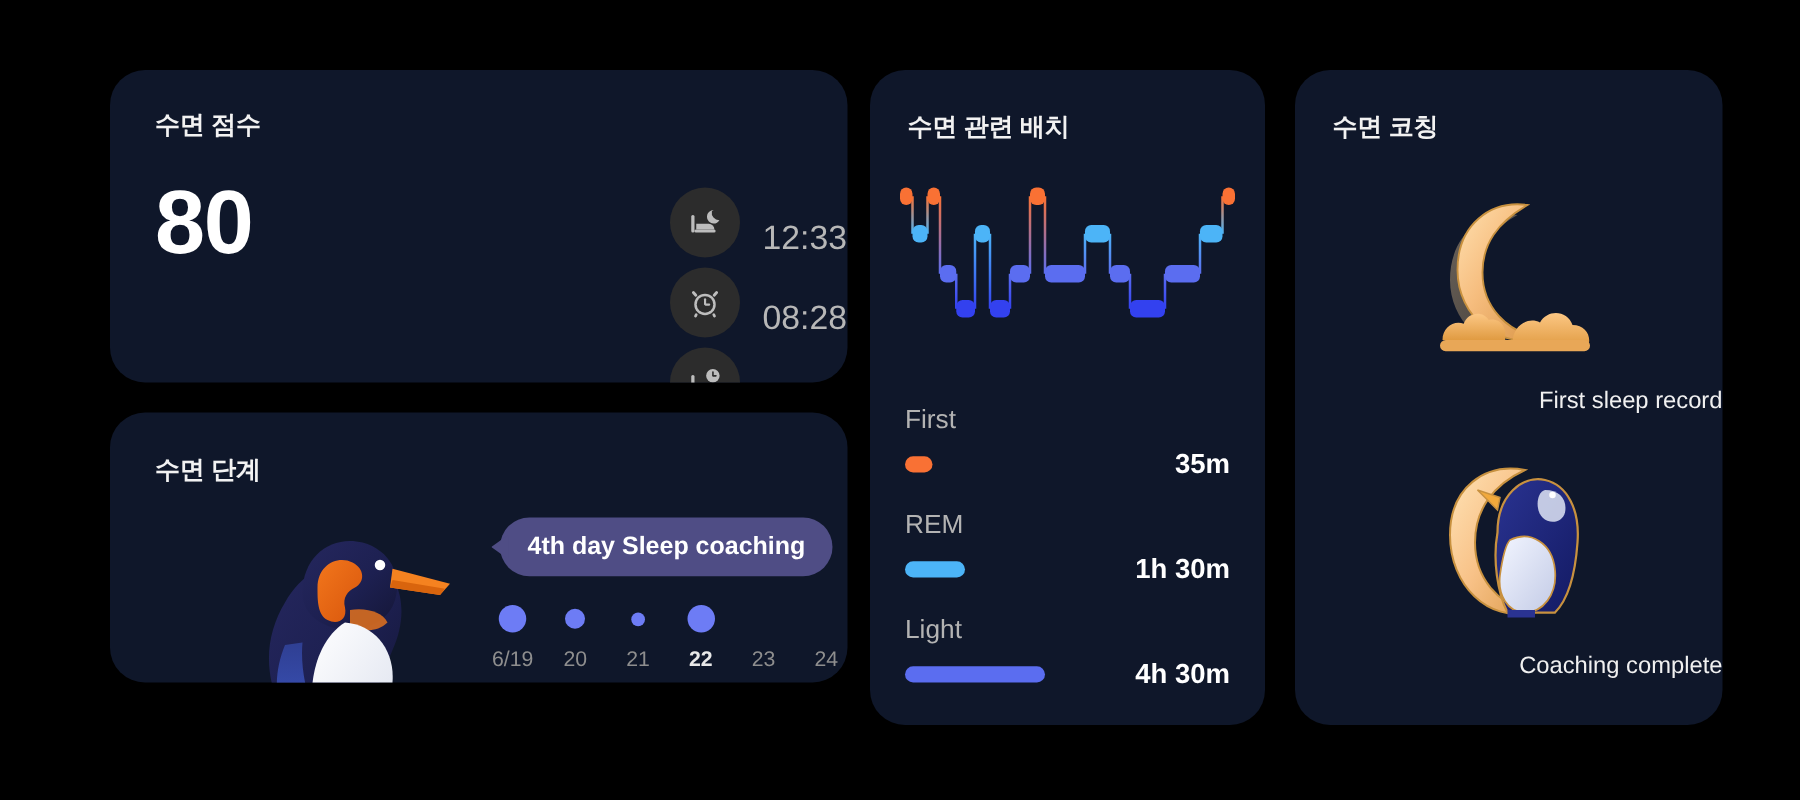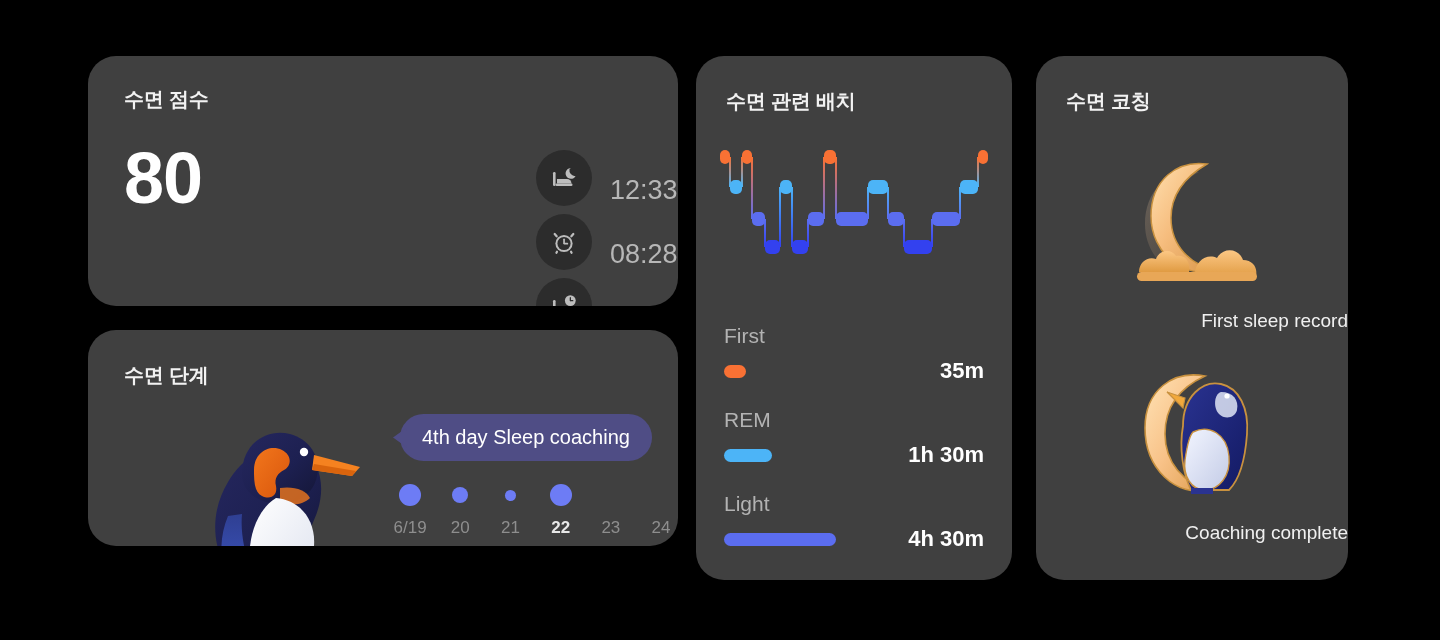--- a/index.html
+++ b/index.html
@@ -6,21 +6,21 @@
   html, body {
     width:1440px; height:640px;
     background:#000;
     font-family:"Liberation Sans", sans-serif;
     overflow:hidden;
   }
   .stage { position:relative; width:1440px; height:640px; }
 
   .card {
     position:absolute;
-    background:#404040;
+    background:#0f172a;
     border-radius:28px;
     overflow:hidden;
   }
   .card-title {
     position:absolute;
     color:#f2f2f2;
     font-size:20px;
     font-weight:bold;
     letter-spacing:-0.2px;
   }
@@ -84,21 +84,21 @@
 
   .penguin-wrap {
     position:absolute; left:96px; top:78px;
     width:190px; height:175px;
   }
   .bubble {
     position:absolute; left:312px; top:84px;
     background:#4f4d85;
     color:#ffffff;
     font-size:20px;
-    font-weight:400;
+    font-weight:700;
     padding:12px 22px;
     border-radius:24px;
     white-space:nowrap;
   }
   .bubble::before {
     content:"";
     position:absolute;
     left:-7px; top:50%;
     width:14px; height:20px;
     background:#4f4d85;
@@ -142,21 +142,21 @@
   }
   .legend-bar { height:13px; border-radius:7px; }
   .legend-dur {
     color:#ffffff;
     font-size:22px;
     font-weight:bold;
     white-space:nowrap;
   }
 
   
-  #card-coach { left:1036px; top:56px; width:312px; height:524px; }
+  #card-coach { left:1036px; top:56px; width:342px; height:524px; }
   #card-coach .card-title { left:30px; top:32px; }
 
   .badge-block { position:absolute; left:0; width:100%; text-align:right; }
   #badge-first { top:98px; }
   #badge-complete { top:310px; }
   .badge-art { height:148px; display:flex; align-items:center; justify-content:center; }
   .badge-caption {
     color:#f0f0f0;
     font-size:19px;
     font-weight:500;

